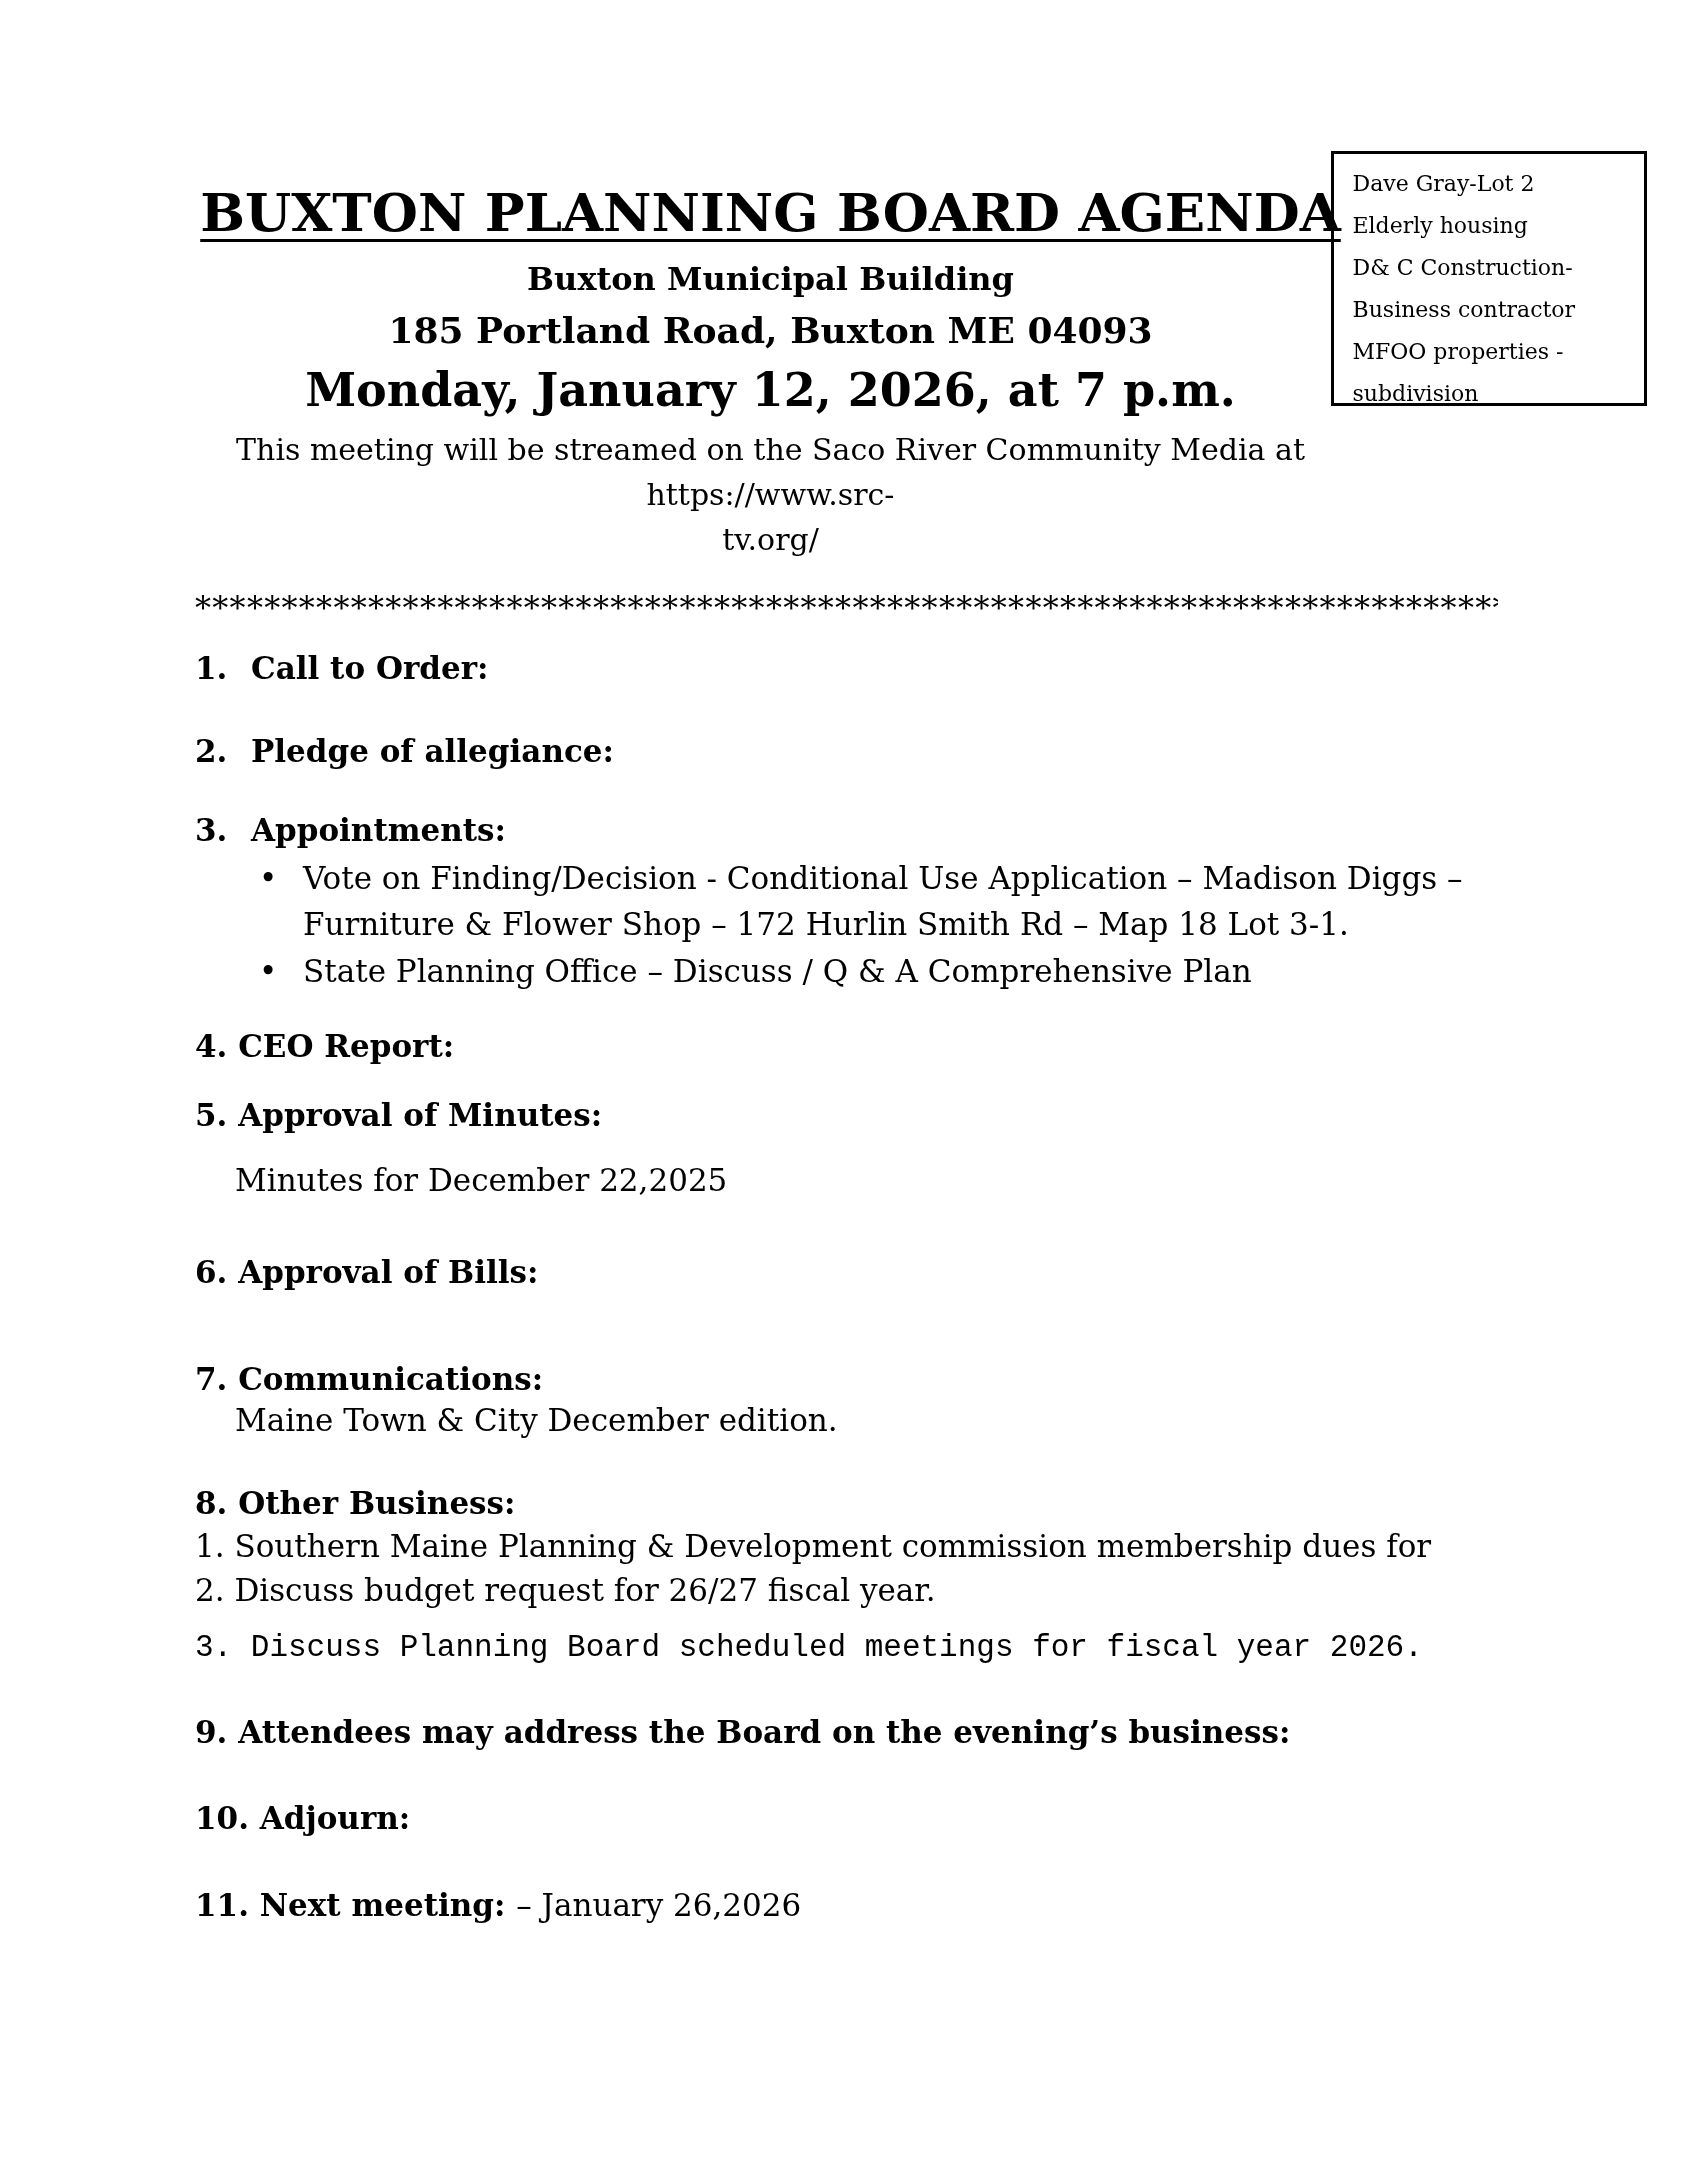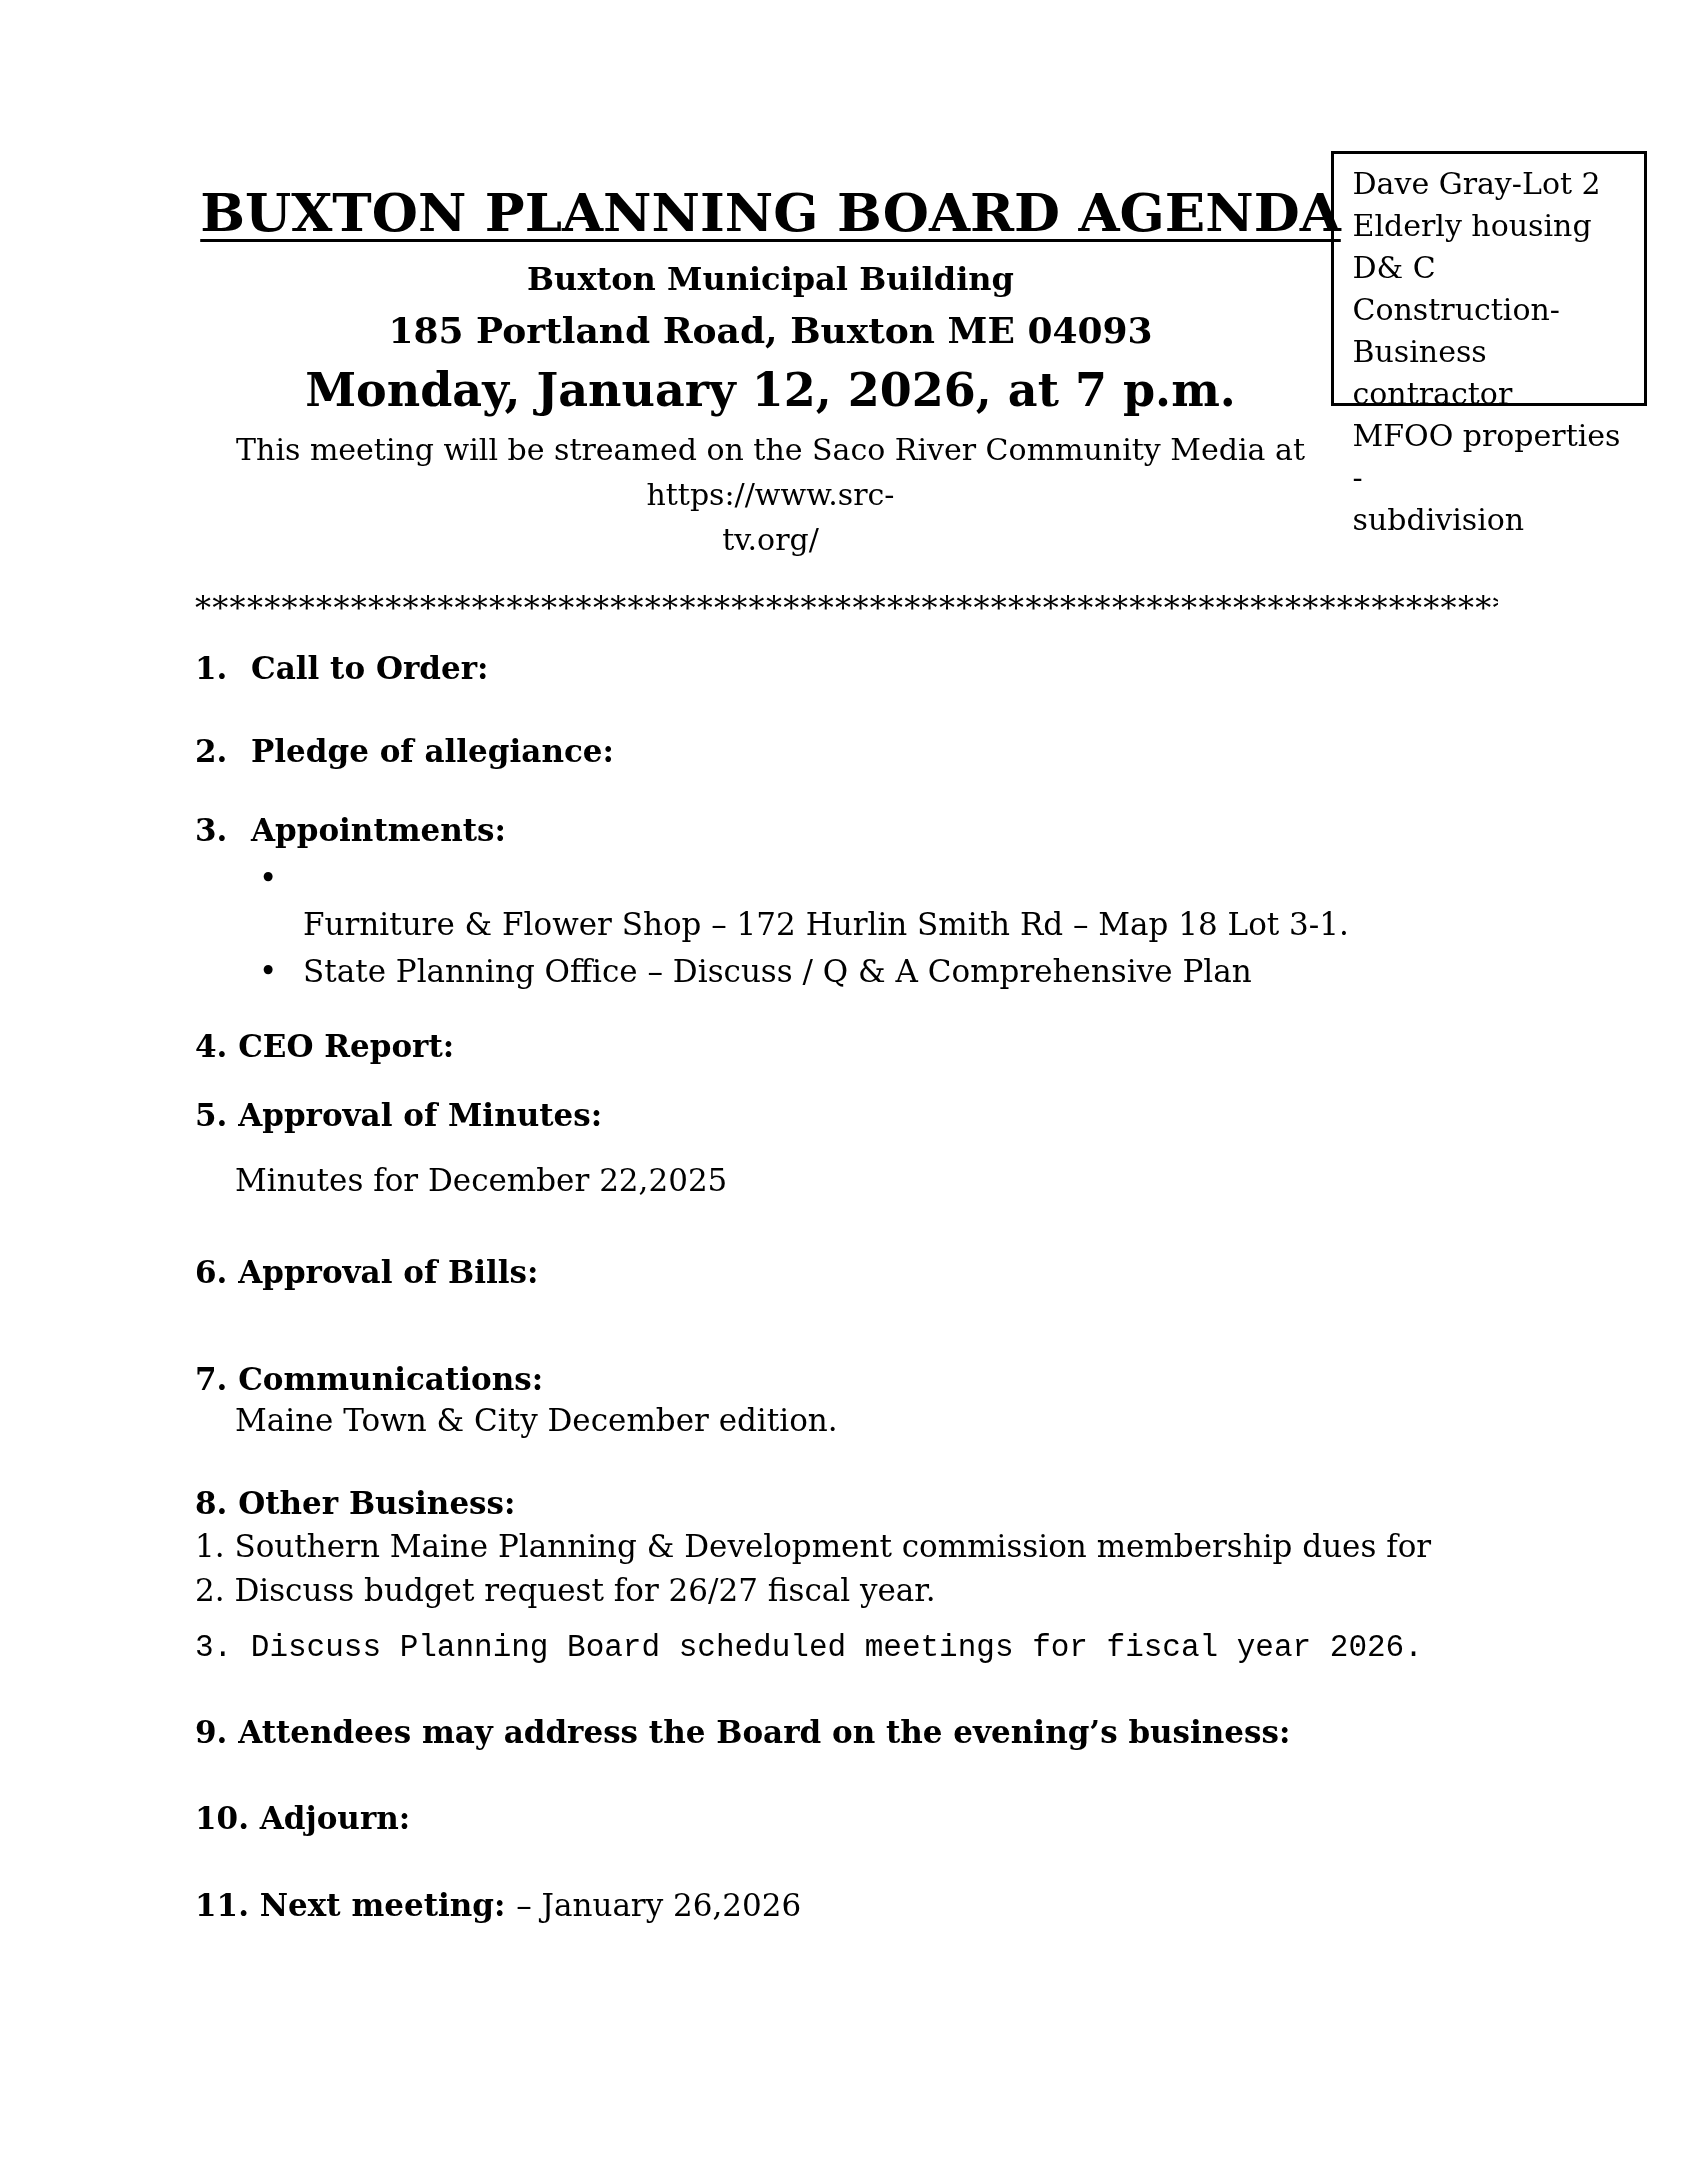--- a/index.html
+++ b/index.html
@@ -32,21 +32,21 @@
   
   .note-box {
     position: absolute;
     left: 1331px;
     top: 151px;
     width: 316px;
     height: 255px;
     border: 3.3px solid #000;
     box-sizing: border-box;
     padding: 9.3px 10.6px 0 18.5px;
-    font-size: 30px;
+    font-size: 22px;
     line-height: 42px;
   }
 
   .divider {
     margin-top: 26.5px;
     font-size: 32px;
     letter-spacing: 1.3px;
     white-space: nowrap;
     overflow: hidden;
     width: 1303px;
@@ -122,21 +122,21 @@
       <span>Pledge of allegiance:</span>
     </div>
 
     <div class="it num-row" id="i3">
       <span class="num">3.</span>
       <span>Appointments:</span>
     </div>
 
     <div class="bullet" id="b1">
       <span class="dot">•</span>
-      <span><br><span>Furniture &amp; Flower Shop – 172 Hurlin Smith Rd – Map 18 Lot 3-1.</span></span>
+      <span><span>Vote on Finding/Decision - Conditional Use Application – Madison Diggs –</span><br><span>Furniture &amp; Flower Shop – 172 Hurlin Smith Rd – Map 18 Lot 3-1.</span></span>
     </div>
 
     <div class="bullet" id="b2">
       <span class="dot">•</span>
       <span>State Planning Office – Discuss / Q &amp; A Comprehensive Plan</span>
     </div>
 
     <div class="it" id="i4"><span class="num-inline">4.</span> <span>CEO Report:</span></div>
 
     <div class="it" id="i5"><span>5.</span> <span>Approval of Minutes:</span></div>

